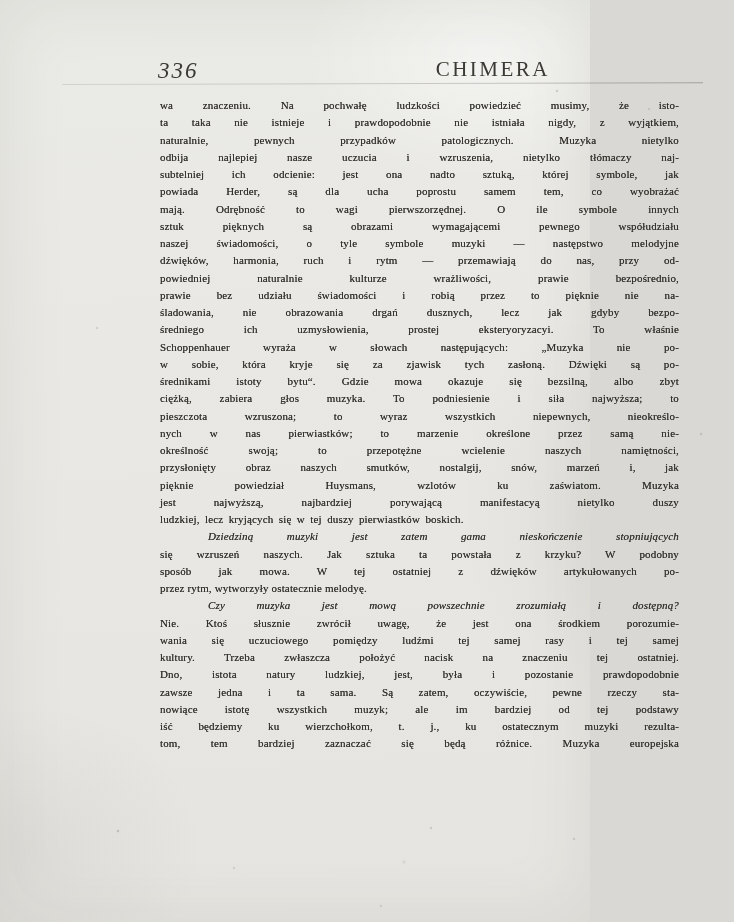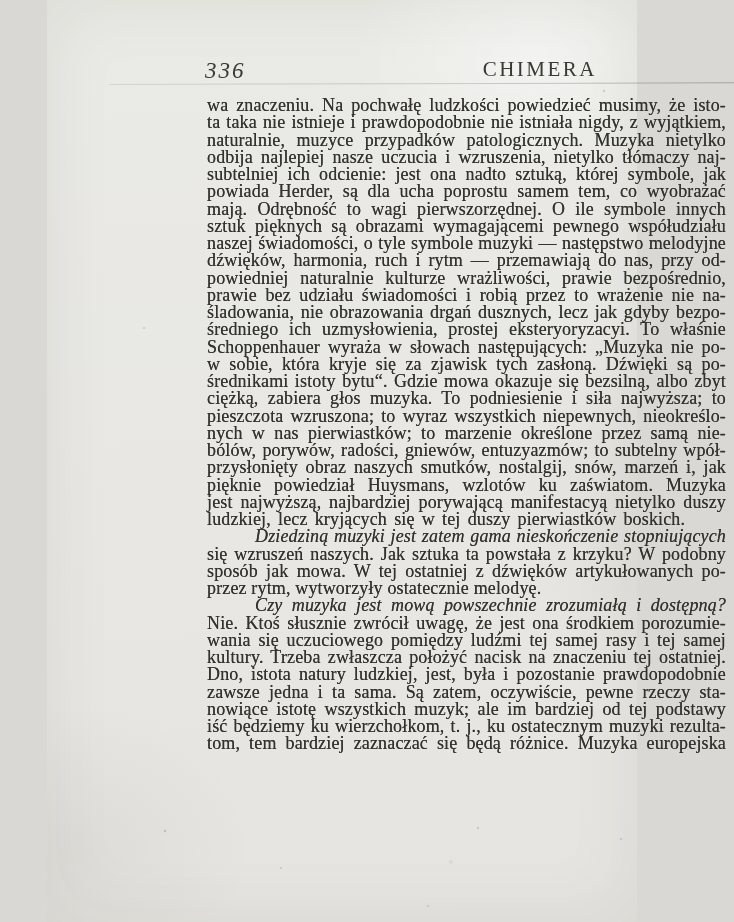--- a/index.html
+++ b/index.html
@@ -12,21 +12,20 @@
   .page {
     position: relative;
     width: 590px; height: 922px;
     background:
       radial-gradient(ellipse 260px 180px at 82% 6%, rgba(255,255,255,0.45), rgba(255,255,255,0) 70%),
       radial-gradient(ellipse 300px 240px at 4% 92%, rgba(70,70,60,0.06), rgba(70,70,60,0) 60%),
       radial-gradient(ellipse 200px 300px at 100% 55%, rgba(70,70,60,0.05), rgba(70,70,60,0) 65%),
       linear-gradient(176deg, #eaeae6 0%, #e8e7e3 55%, #e5e4e0 100%);
     box-shadow: inset 0 0 70px rgba(60,58,50,0.08);
     color: #33322c;
-    margin-left: 47px;
   }
   
   .page .speckles {
     position: absolute; left: 0; top: 0; width: 2px; height: 2px;
     border-radius: 50%;
     background: transparent;
     box-shadow:
       117px 830px 1px rgba(70,68,60,0.35),
       233px 867px 1px rgba(70,68,60,0.22),
       430px 827px 1px rgba(70,68,60,0.28),
@@ -59,21 +58,21 @@
   .rule {
     position: absolute;
     left: 62px; top: 84px; width: 641px; height: 1px;
     background: linear-gradient(to right, rgba(110,108,100,0.18), rgba(110,108,100,0.30) 60%, rgba(95,93,86,0.45));
     transform: rotate(-0.15deg);
     transform-origin: left center;
   }
   .text-block {
     position: absolute;
     left: 160px; top: 97px; width: 519px;
-    font-size: 18px;
+    font-size: 11px;
     line-height: 17.25px;
     text-shadow: 0 0 0.6px rgba(51,50,44,0.85);
     letter-spacing: 0.15px;
   }
   .line {
     text-align: justify;
     text-align-last: justify;
     height: 17.25px;
     white-space: normal;
   }
@@ -91,39 +90,39 @@
     <span class="pagenum">336</span>
     <span class="journal">CHIMERA</span>
   </header>
 
   <div class="rule"></div>
 
   <main class="text-block" id="text-block">
       <div>
         <div class="line">wa znaczeniu. Na pochwałę ludzkości powiedzieć musimy, że isto-</div>
         <div class="line">ta taka nie istnieje i prawdopodobnie nie istniała nigdy, z wyjątkiem,</div>
-        <div class="line">naturalnie, muzyce przypadków patologicznych. Muzyka nietylko</div>
+        <div class="line">naturalnie, pewnych przypadków patologicznych. Muzyka nietylko</div>
         <div class="line">odbija najlepiej nasze uczucia i wzruszenia, nietylko tłómaczy naj-</div>
         <div class="line">subtelniej ich odcienie: jest ona nadto sztuką, której symbole, jak</div>
         <div class="line">powiada Herder, są dla ucha poprostu samem tem, co wyobrażać</div>
         <div class="line">mają. Odrębność to wagi pierwszorzędnej. O ile symbole innych</div>
         <div class="line">sztuk pięknych są obrazami wymagającemi pewnego współudziału</div>
         <div class="line">naszej świadomości, o tyle symbole muzyki — następstwo melodyjne</div>
         <div class="line">dźwięków, harmonia, ruch i rytm — przemawiają do nas, przy od-</div>
         <div class="line">powiedniej naturalnie kulturze wrażliwości, prawie bezpośrednio,</div>
-        <div class="line">prawie bez udziału świadomości i robią przez to wrażenie nie na-</div>
+        <div class="line">prawie bez udziału świadomości i robią przez to pięknie nie na-</div>
         <div class="line">śladowania, nie obrazowania drgań dusznych, lecz jak gdyby bezpo-</div>
         <div class="line">średniego ich uzmysłowienia, prostej eksteryoryzacyi. To właśnie</div>
         <div class="line">Schoppenhauer wyraża w słowach następujących: „Muzyka nie po-</div>
         <div class="line">w sobie, która kryje się za zjawisk tych zasłoną. Dźwięki są po-</div>
         <div class="line">średnikami istoty bytu“. Gdzie mowa okazuje się bezsilną, albo zbyt</div>
         <div class="line">ciężką, zabiera głos muzyka. To podniesienie i siła najwyższa; to</div>
         <div class="line">pieszczota wzruszona; to wyraz wszystkich niepewnych, nieokreślo-</div>
         <div class="line">nych w nas pierwiastków; to marzenie określone przez samą nie-</div>
-        <div class="line">bólów, porywów, radości, gniewów, entuzyazmów; to subtelny wpół-</div>
+        <div class="line">określność swoją; to przepotężne wcielenie naszych namiętności,</div>
         <div class="line">przysłonięty obraz naszych smutków, nostalgij, snów, marzeń i, jak</div>
         <div class="line">pięknie powiedział Huysmans, wzlotów ku zaświatom. Muzyka</div>
         <div class="line">jest najwyższą, najbardziej porywającą manifestacyą nietylko duszy</div>
         <div class="line no-justify">ludzkiej, lecz kryjących się w tej duszy pierwiastków boskich.</div>
       </div>
       <div>
         <div class="line indent">Dziedziną muzyki jest zatem gama nieskończenie stopniujących</div>
         <div class="line">się wzruszeń naszych. Jak sztuka ta powstała z krzyku? W podobny</div>
         <div class="line">sposób jak mowa. W tej ostatniej z dźwięków artykułowanych po-</div>
         <div class="line no-justify short">przez rytm, wytworzyły ostatecznie melodyę.</div>

